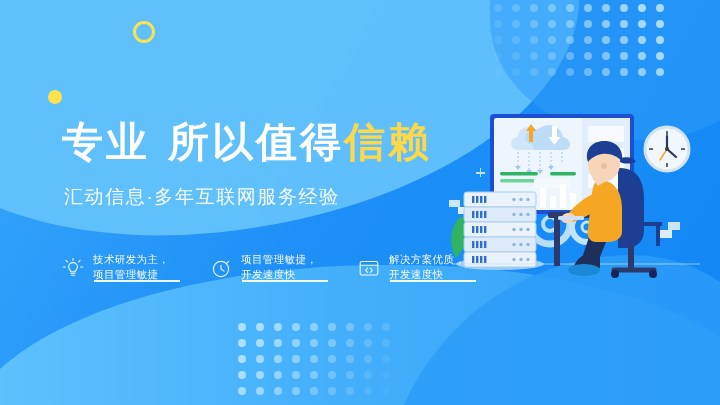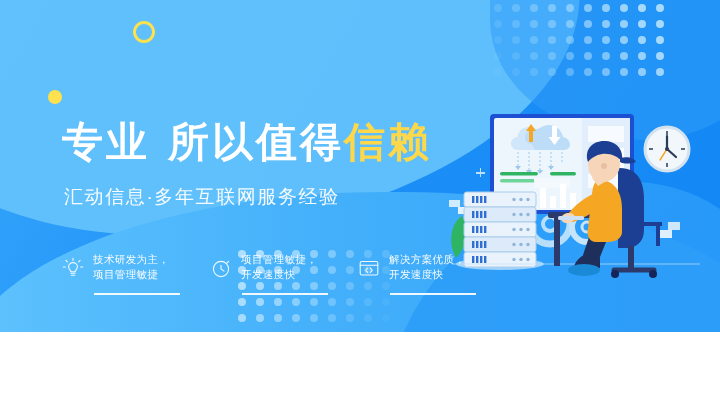--- a/index.html
+++ b/index.html
@@ -3,21 +3,21 @@
 <meta charset="utf-8">
 <style>
   html, body {
     margin: 0;
     padding: 0;
     background: #ffffff;
   }
   #banner {
     position: relative;
     width: 720px;
-    height: 332px;
+    height: 405px;
     overflow: hidden;
     font-family: Liberation Sans, sans-serif;
     background: linear-gradient(120deg, #37a7fb 0%, #1e90f7 45%, #1187f5 100%);
   }
 
   
   .bg-layer { position: absolute; inset: 0; pointer-events: none; }
 
   .wave-top {
     position: absolute;
@@ -126,21 +126,20 @@
     left: 60px;
     top: 252px;
     display: flex;
     gap: 24px;
   }
   .feature {
     position: relative;
     display: flex;
     align-items: flex-start;
     gap: 7px;
-    padding-bottom: 13px;
     width: 124px;
   }
   .feature .ficon {
     flex: 0 0 auto;
     width: 26px; height: 26px;
     margin-top: 3px;
     opacity: .92;
   }
   .feature .ftext {
     font-size: 10.5px;

